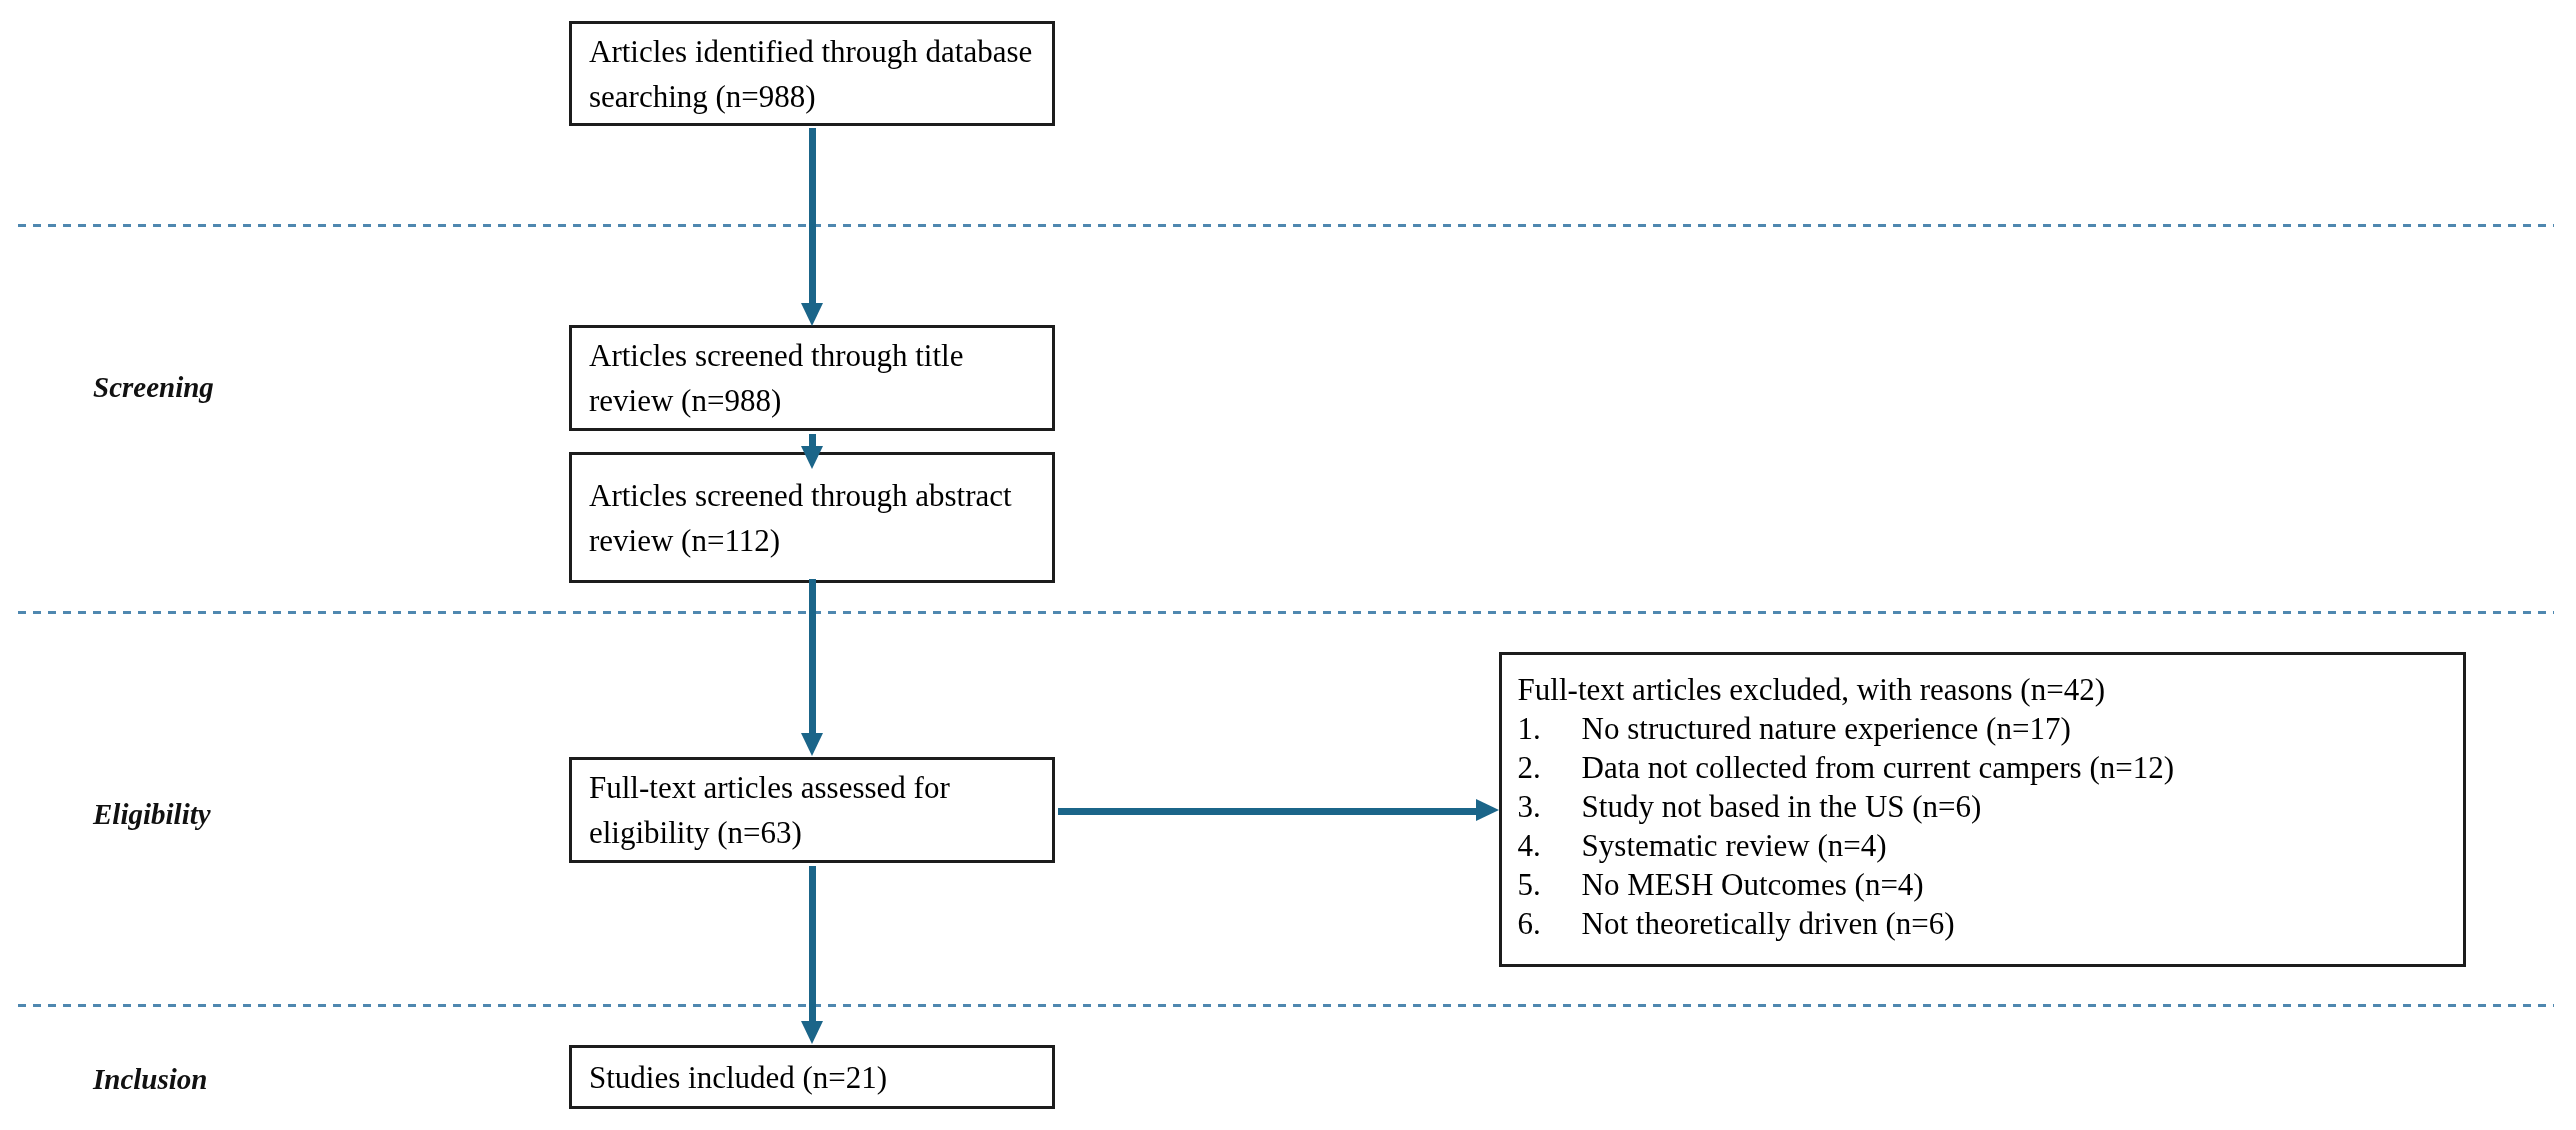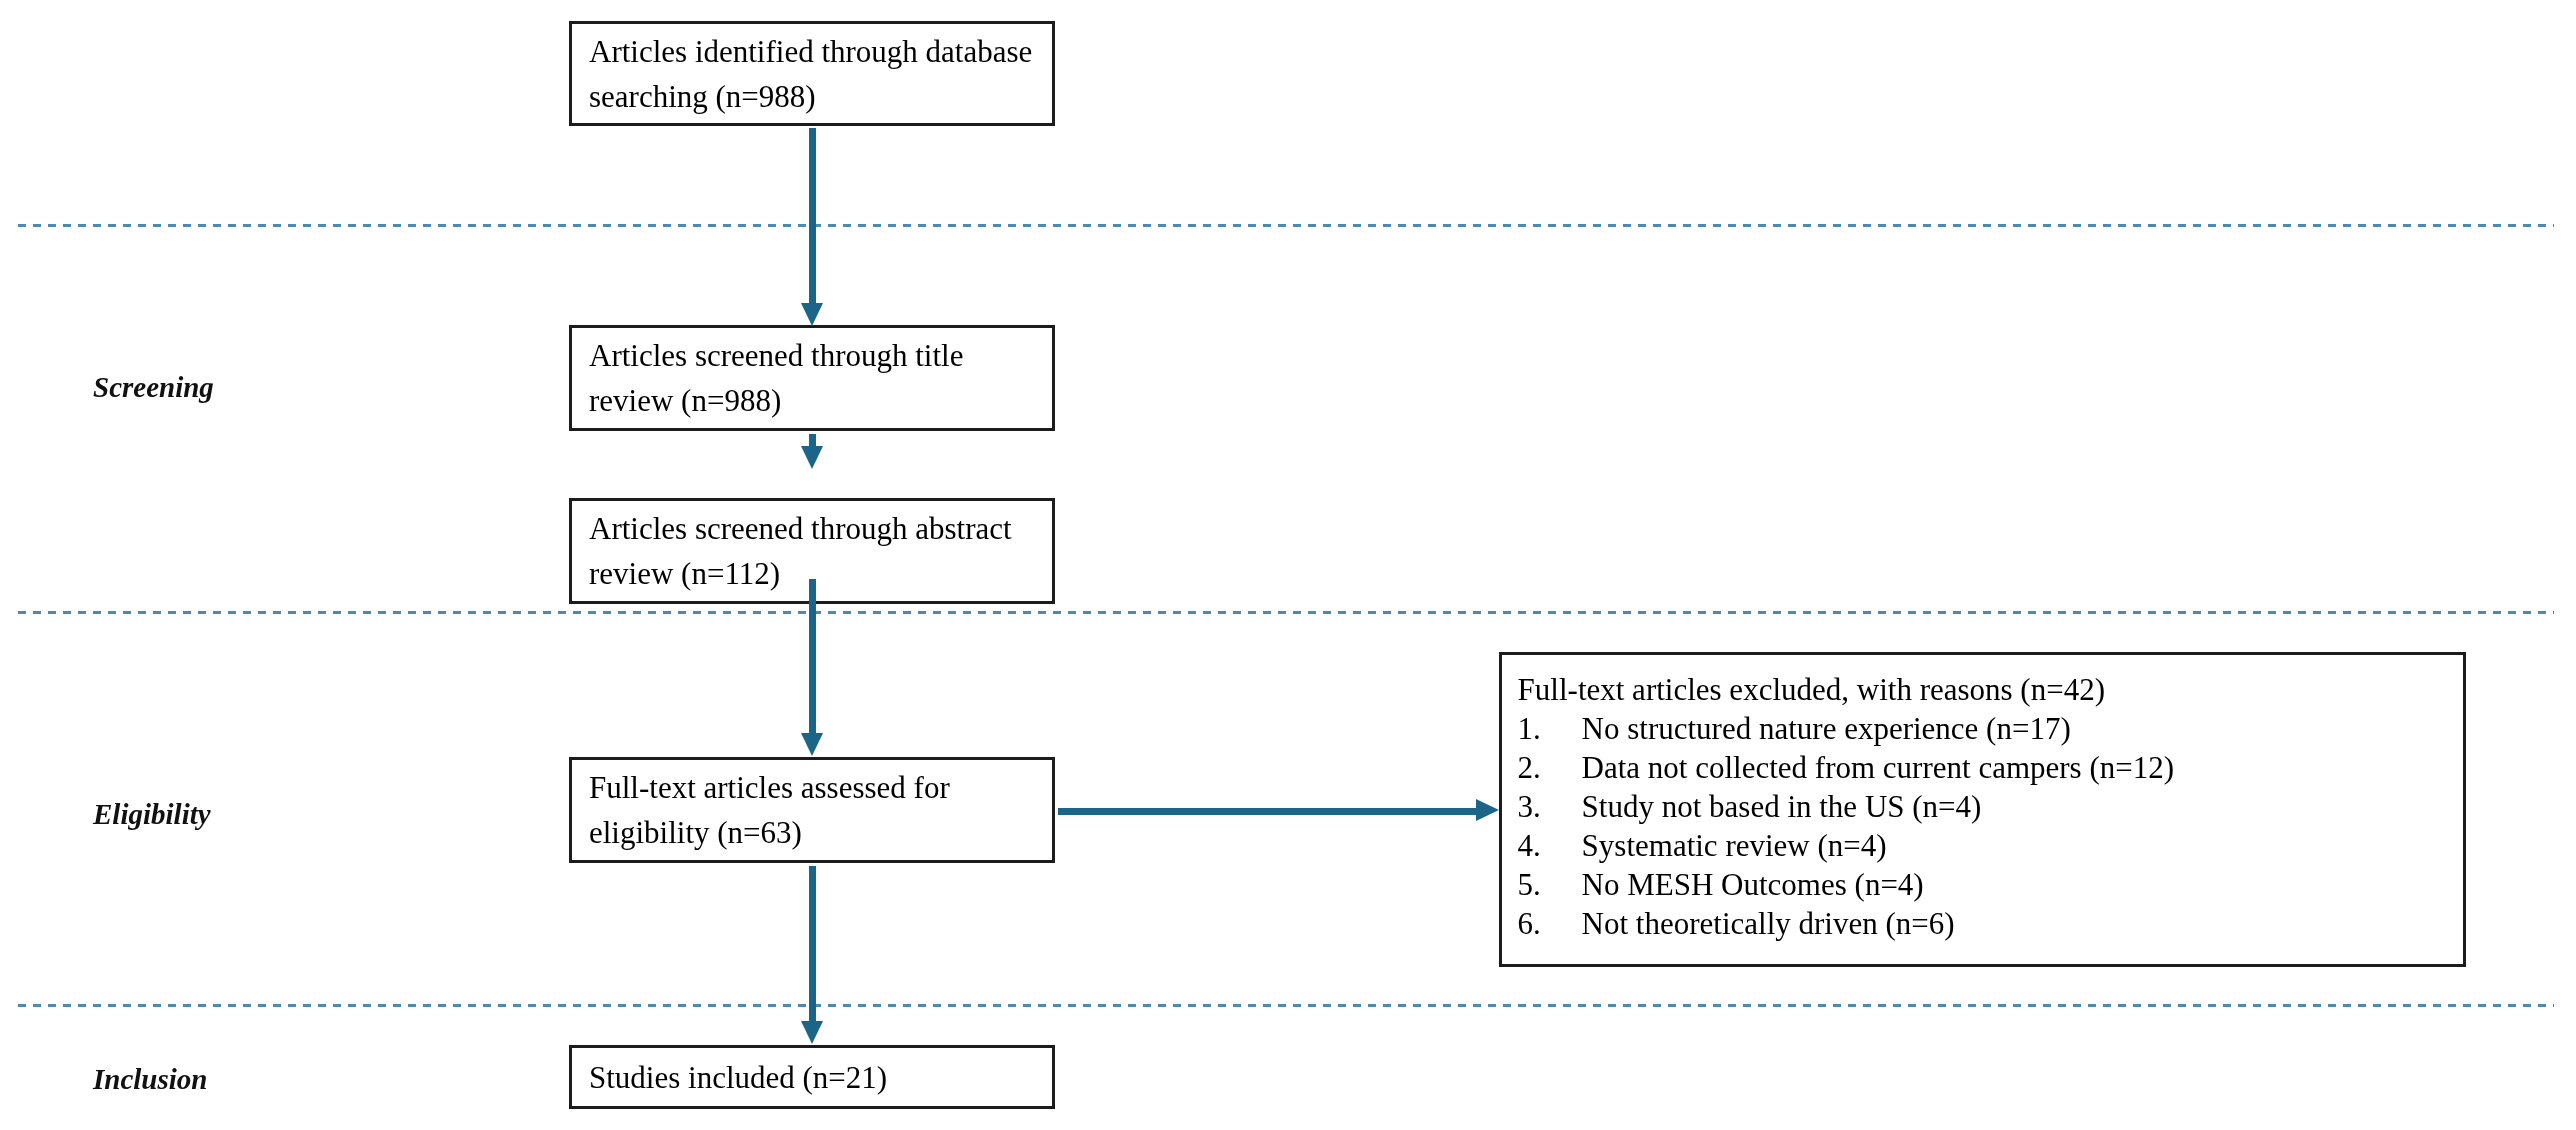--- a/index.html
+++ b/index.html
@@ -118,21 +118,21 @@
   <div class="divider" style="top:1004px"></div>
 
   <div class="flowbox" style="top:21.4px; height:105px">
     <div class="boxtext">Articles identified through database searching (n=988)</div>
   </div>
 
   <div class="flowbox" style="top:325px; height:106px">
     <div class="boxtext">Articles screened through title review (n=988)</div>
   </div>
 
-  <div class="flowbox" style="top:498px; height:106px">
+  <div class="flowbox" style="top:452px; height:131px">
     <div class="boxtext">Articles screened through abstract review (n=112)</div>
   </div>
 
   <div class="flowbox" style="top:757px; height:106px">
     <div class="boxtext">Full-text articles assessed for eligibility (n=63)</div>
   </div>
 
   <div class="flowbox" style="top:1045px; height:64px">
     <div class="boxtext">Studies included (n=21)</div>
   </div>
@@ -142,21 +142,21 @@
     <div class="reason-row">
       <span class="reason-num">1.</span>
       <span class="reason-text">No structured nature experience (n=17)</span>
     </div>
     <div class="reason-row">
       <span class="reason-num">2.</span>
       <span class="reason-text">Data not collected from current campers (n=12)</span>
     </div>
     <div class="reason-row">
       <span class="reason-num">3.</span>
-      <span class="reason-text">Study not based in the US (n=4)</span>
+      <span class="reason-text">Study not based in the US (n=6)</span>
     </div>
     <div class="reason-row">
       <span class="reason-num">4.</span>
       <span class="reason-text">Systematic review (n=4)</span>
     </div>
     <div class="reason-row">
       <span class="reason-num">5.</span>
       <span class="reason-text">No MESH Outcomes (n=4)</span>
     </div>
     <div class="reason-row">

